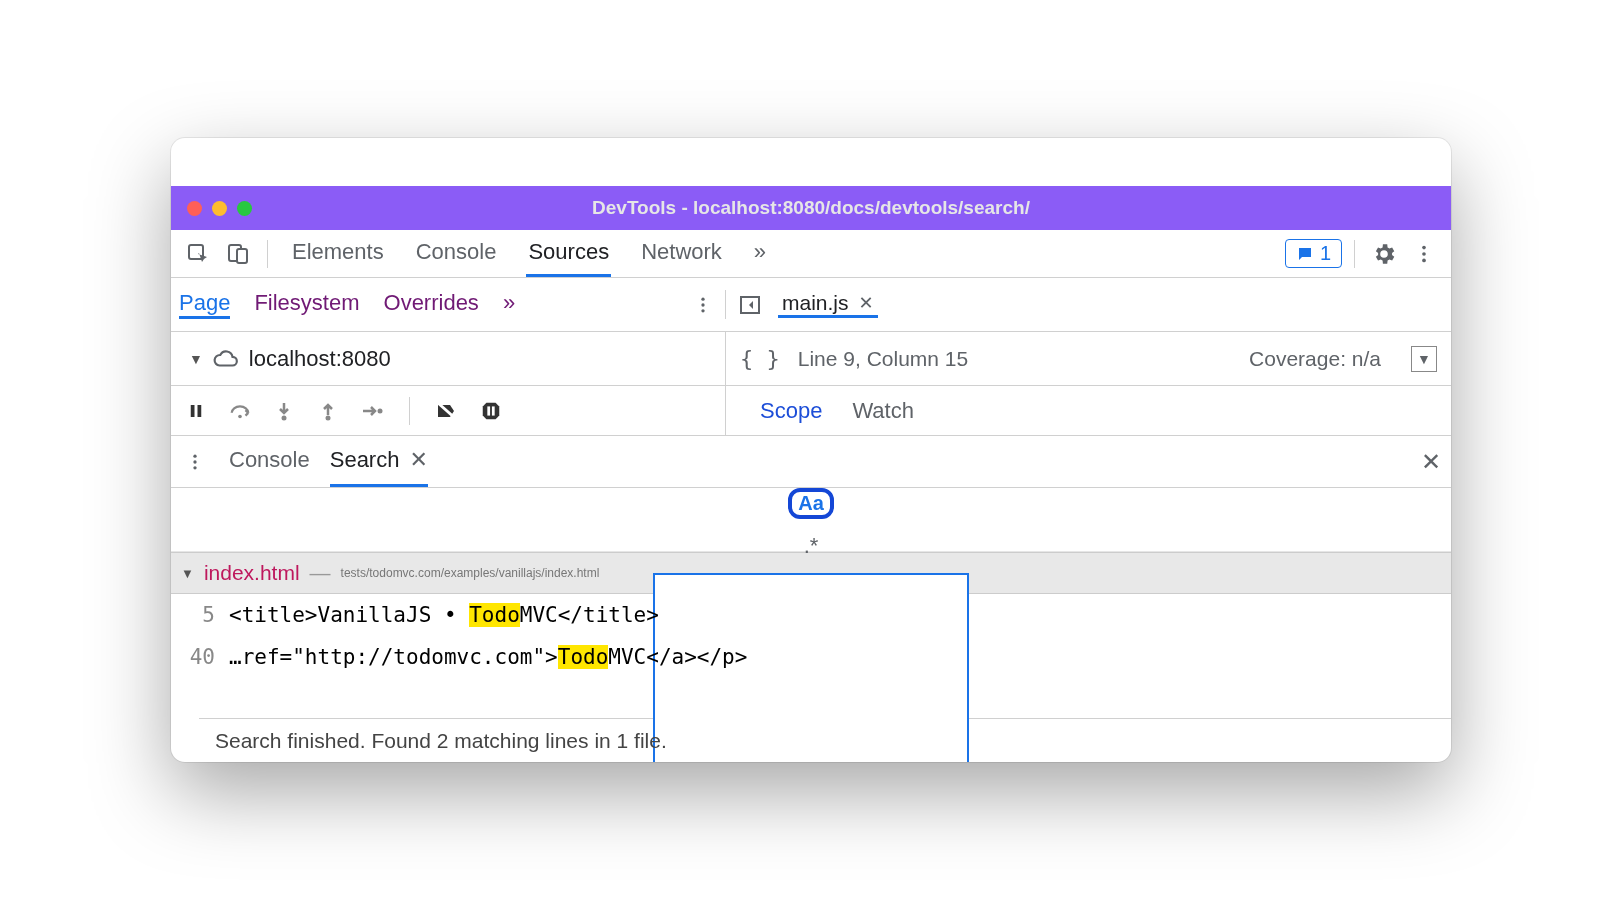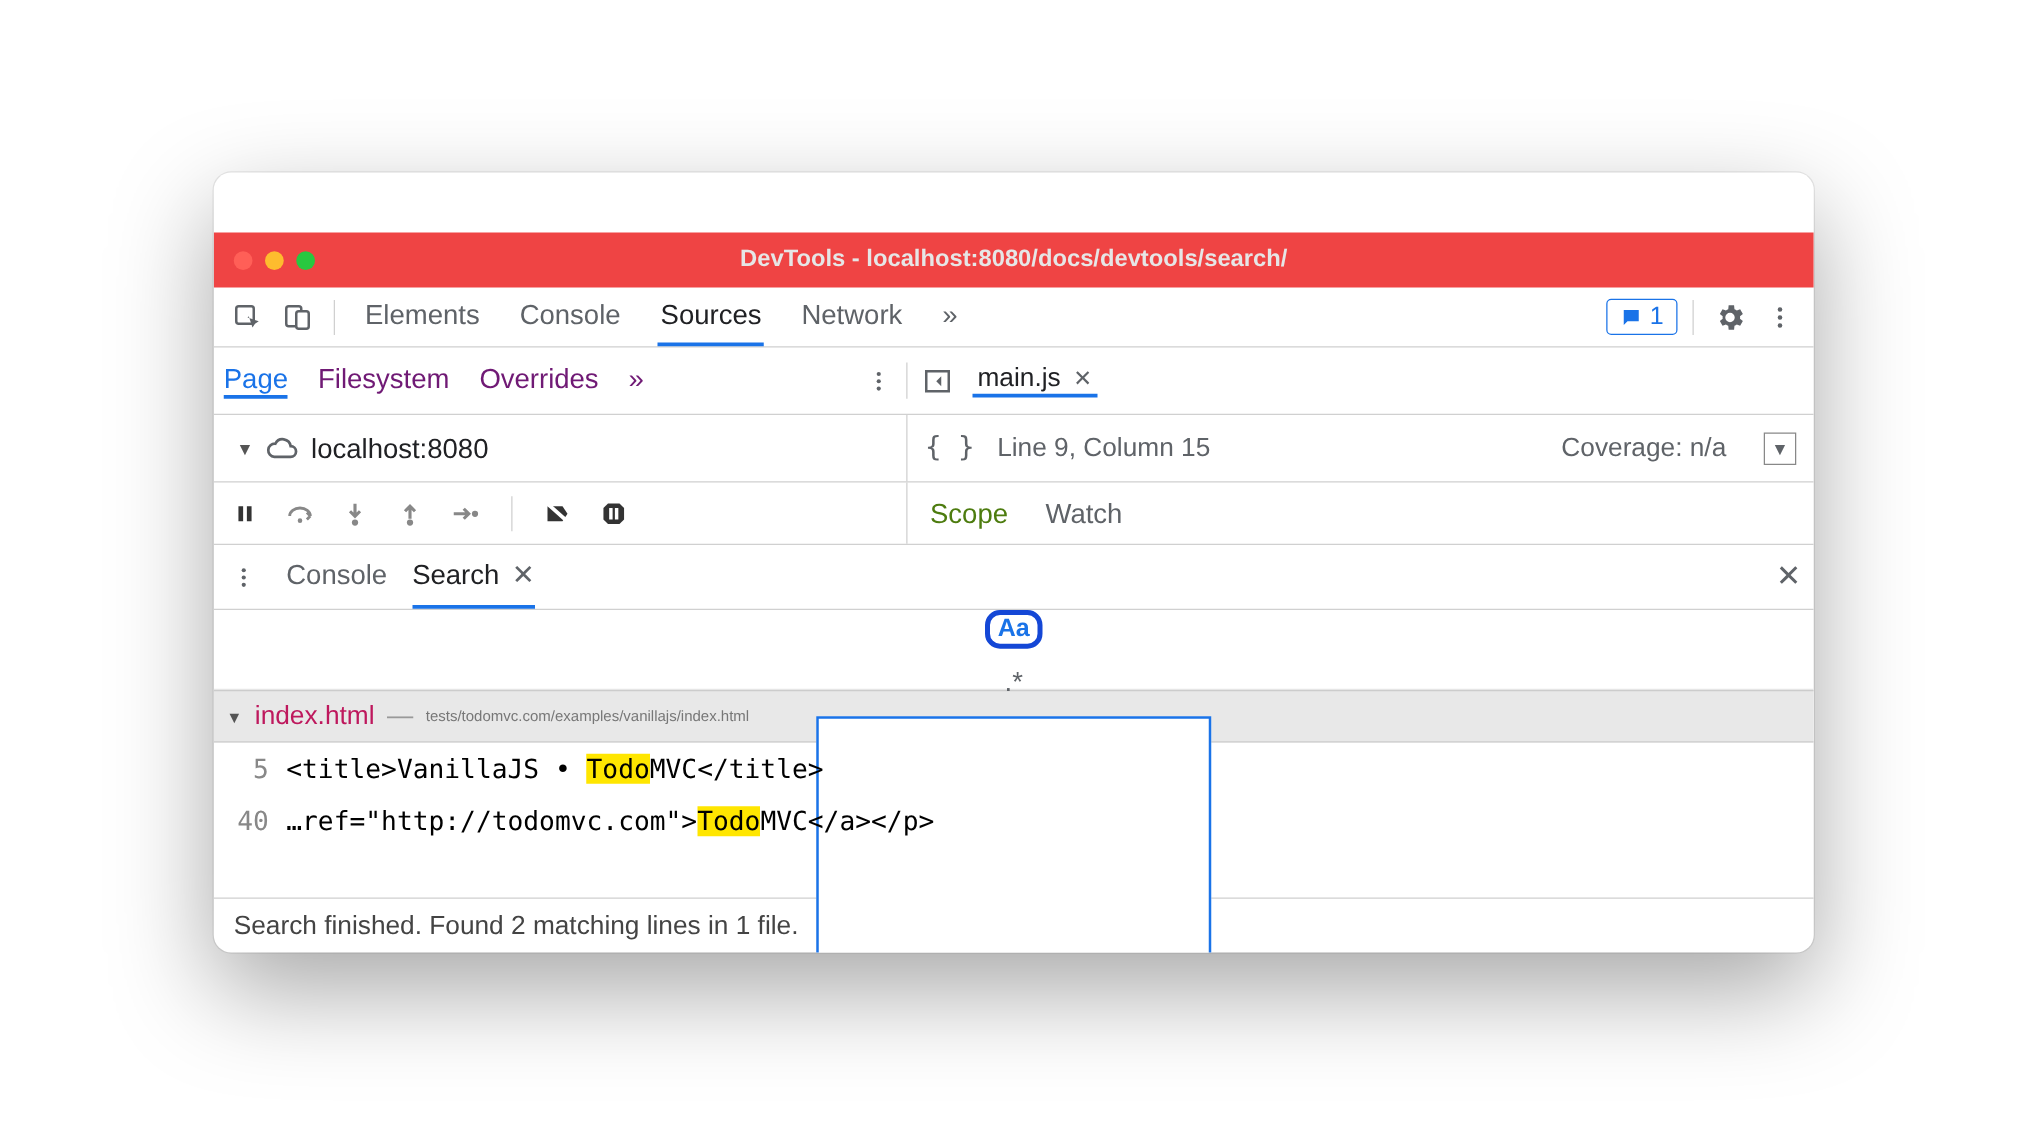--- a/index.html
+++ b/index.html
@@ -14,21 +14,21 @@
   }
   .window {
     width: 1280px;
     border-radius: 14px;
     overflow: hidden;
     box-shadow: 0 30px 80px rgba(0,0,0,0.35), 0 0 0 1px rgba(0,0,0,0.08);
     background: #fff;
   }
   
   .titlebar {
-    background: #ef4444;
+    background: #8b5cf6;
     height: 44px;
     display: flex;
     align-items: center;
     padding: 0 16px;
     position: relative;
     margin-top: 48px;
   }
   .traffic-lights { display: flex; gap: 10px; }
   .tl { width: 15px; height: 15px; border-radius: 50%; }
   .tl.red { background: #ff5f57; }
@@ -167,21 +167,21 @@
   .result-line {
     display:flex; align-items:center; height:42px; padding: 0 10px;
     font-size:21px; font-family: ui-monospace, Menlo, monospace;
     gap: 14px;
   }
   .line-num { color:#888; width: 34px; text-align:right; }
   .hl { background: #ffe600; }
   .status-bar {
     border-top:1px solid #d0d0d0;
     height: 44px; display:flex; align-items:center;
-    padding: 0 16px; font-size: 21px; color:#444;
+    padding: 0 16px; font-size: 21px; color:#444;margin-left:28px;
   }
   svg { display:block; }
 </style>
 </head>
 <body>
 
 <div class="window">
 
   <div class="titlebar">
     <div class="traffic-lights">
@@ -322,21 +322,21 @@
         </div>
       <div class="dbg-icon dark">
           <svg width="22" height="22" viewBox="0 0 24 24" fill="currentColor">
             <path d="M7 3h10l4 4v10l-4 4H7l-4-4V7z"></path>
             <rect x="8" y="7" width="3" height="10" fill="#fff"></rect>
             <rect x="13" y="7" width="3" height="10" fill="#fff"></rect>
           </svg>
         </div>
     </div>
     <div class="debug-right">
-      <span style="color:#4d7c0f;">Scope</span>
+      <span style="color:#1d4ed8;margin-left:16px;">Scope</span>
       <span>Watch</span>
     </div>
   </div>
 
   <div class="drawer-tabs">
     <div class="more-icon">
       <svg width="20" height="20" viewBox="0 0 24 24" fill="currentColor">
           <circle cx="12" cy="5" r="2"></circle>
           <circle cx="12" cy="12" r="2"></circle>
           <circle cx="12" cy="19" r="2"></circle>

